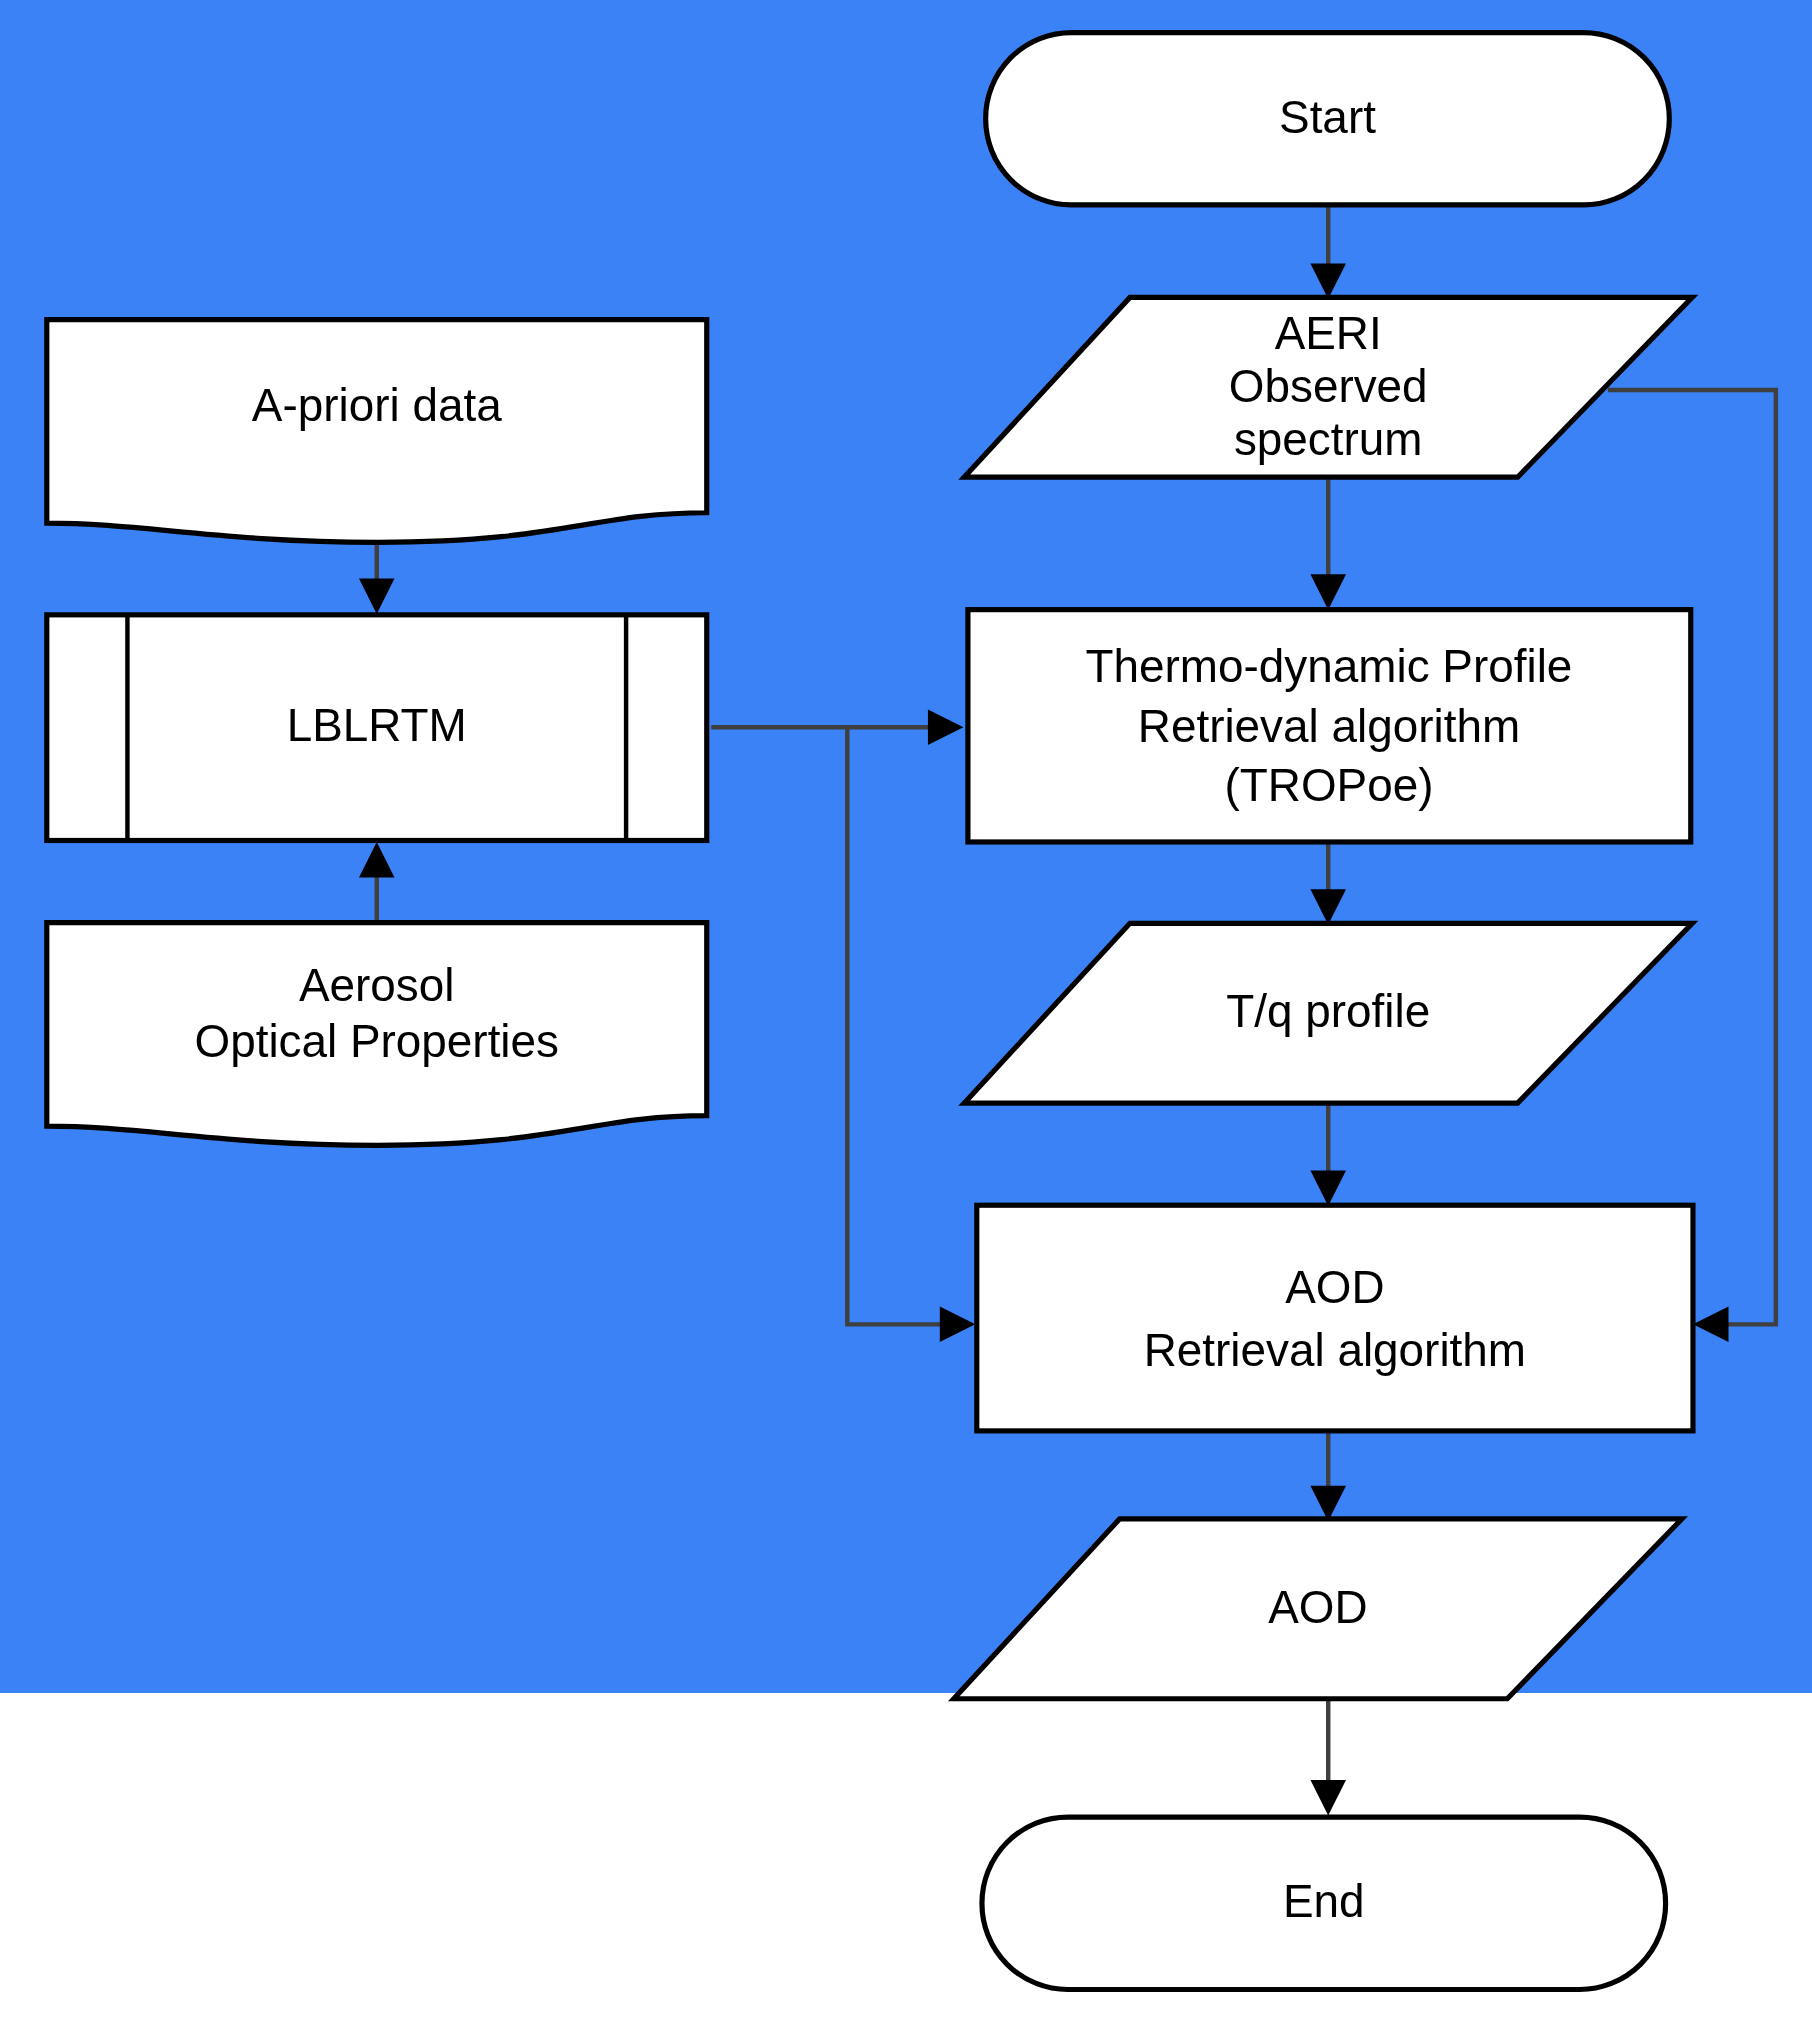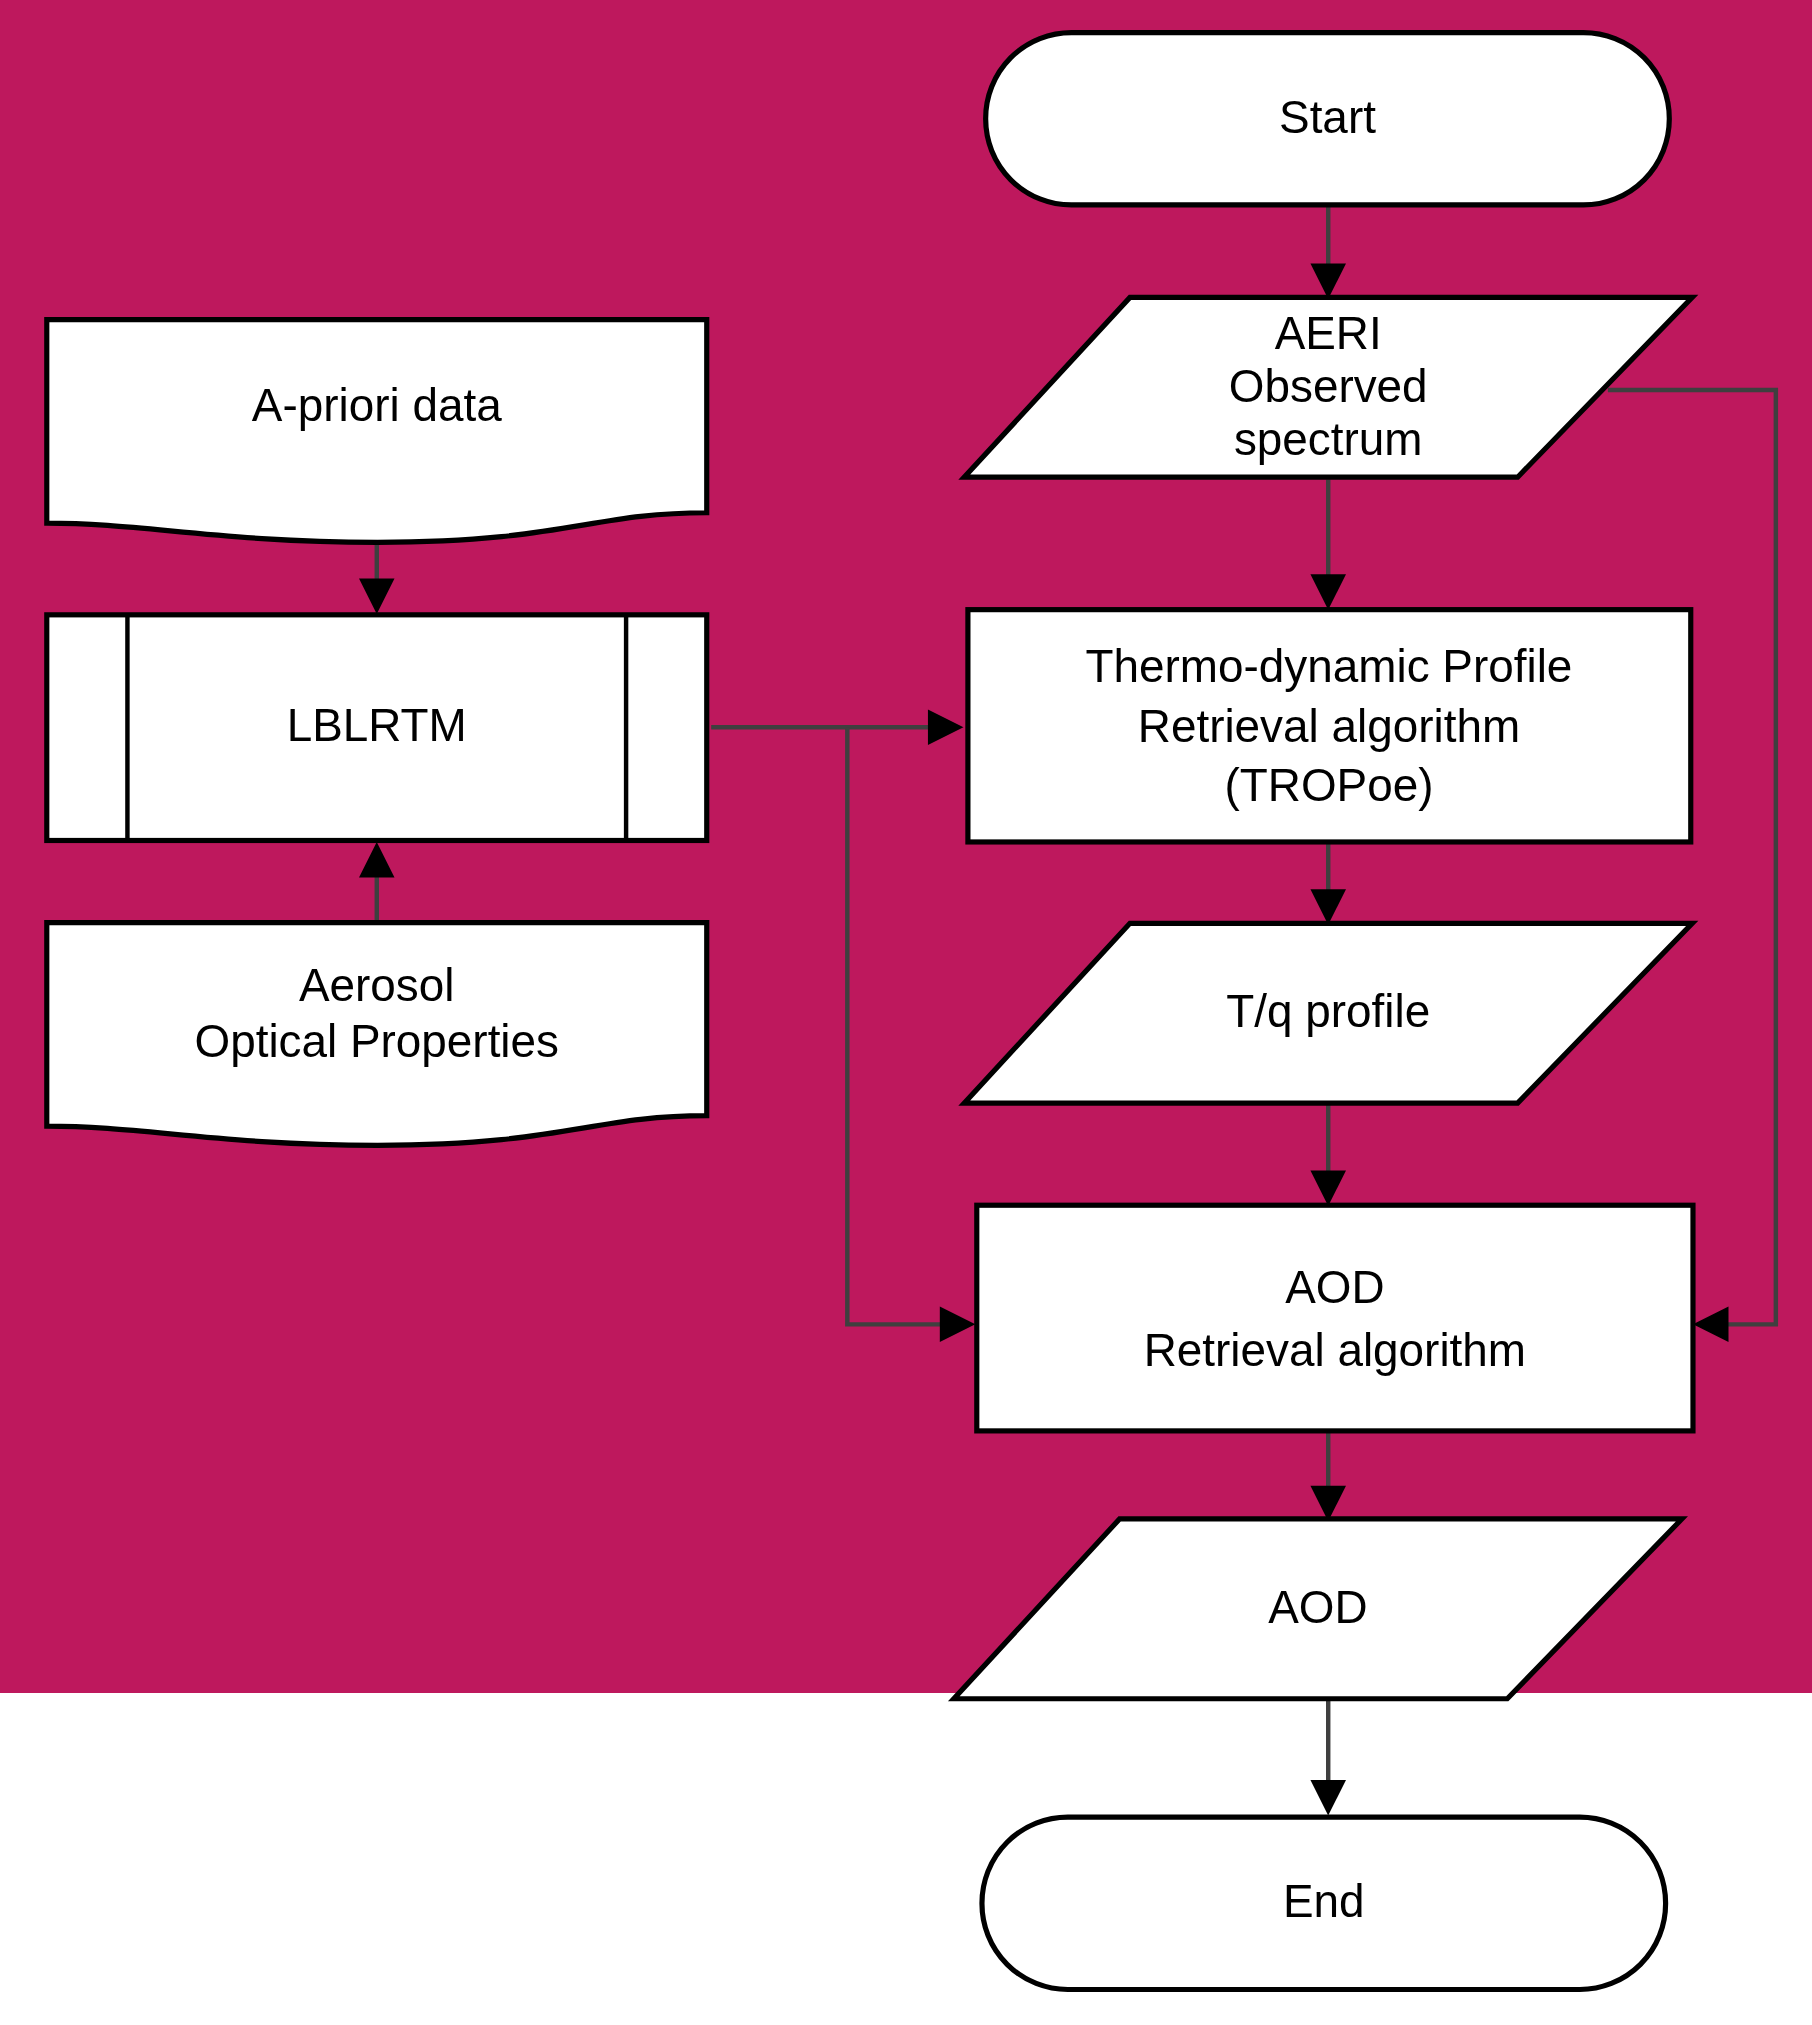--- a/index.html
+++ b/index.html
@@ -11,21 +11,21 @@
   body {
     width: 1813px;
     height: 2025px;
     font-family: "Liberation Sans", sans-serif;
     overflow: hidden;
   }
   #flowchart-root {
     position: relative;
     width: 1813px;
     height: 1693px;
-    background: #be185d;
+    background: #3b82f6;
   }
   svg.chart-canvas {
     display: block;
     width: 1813px;
     height: 2025px;
   }
   .node-shape {
     fill: #ffffff;
     stroke: #000000;
     stroke-width: 7;

